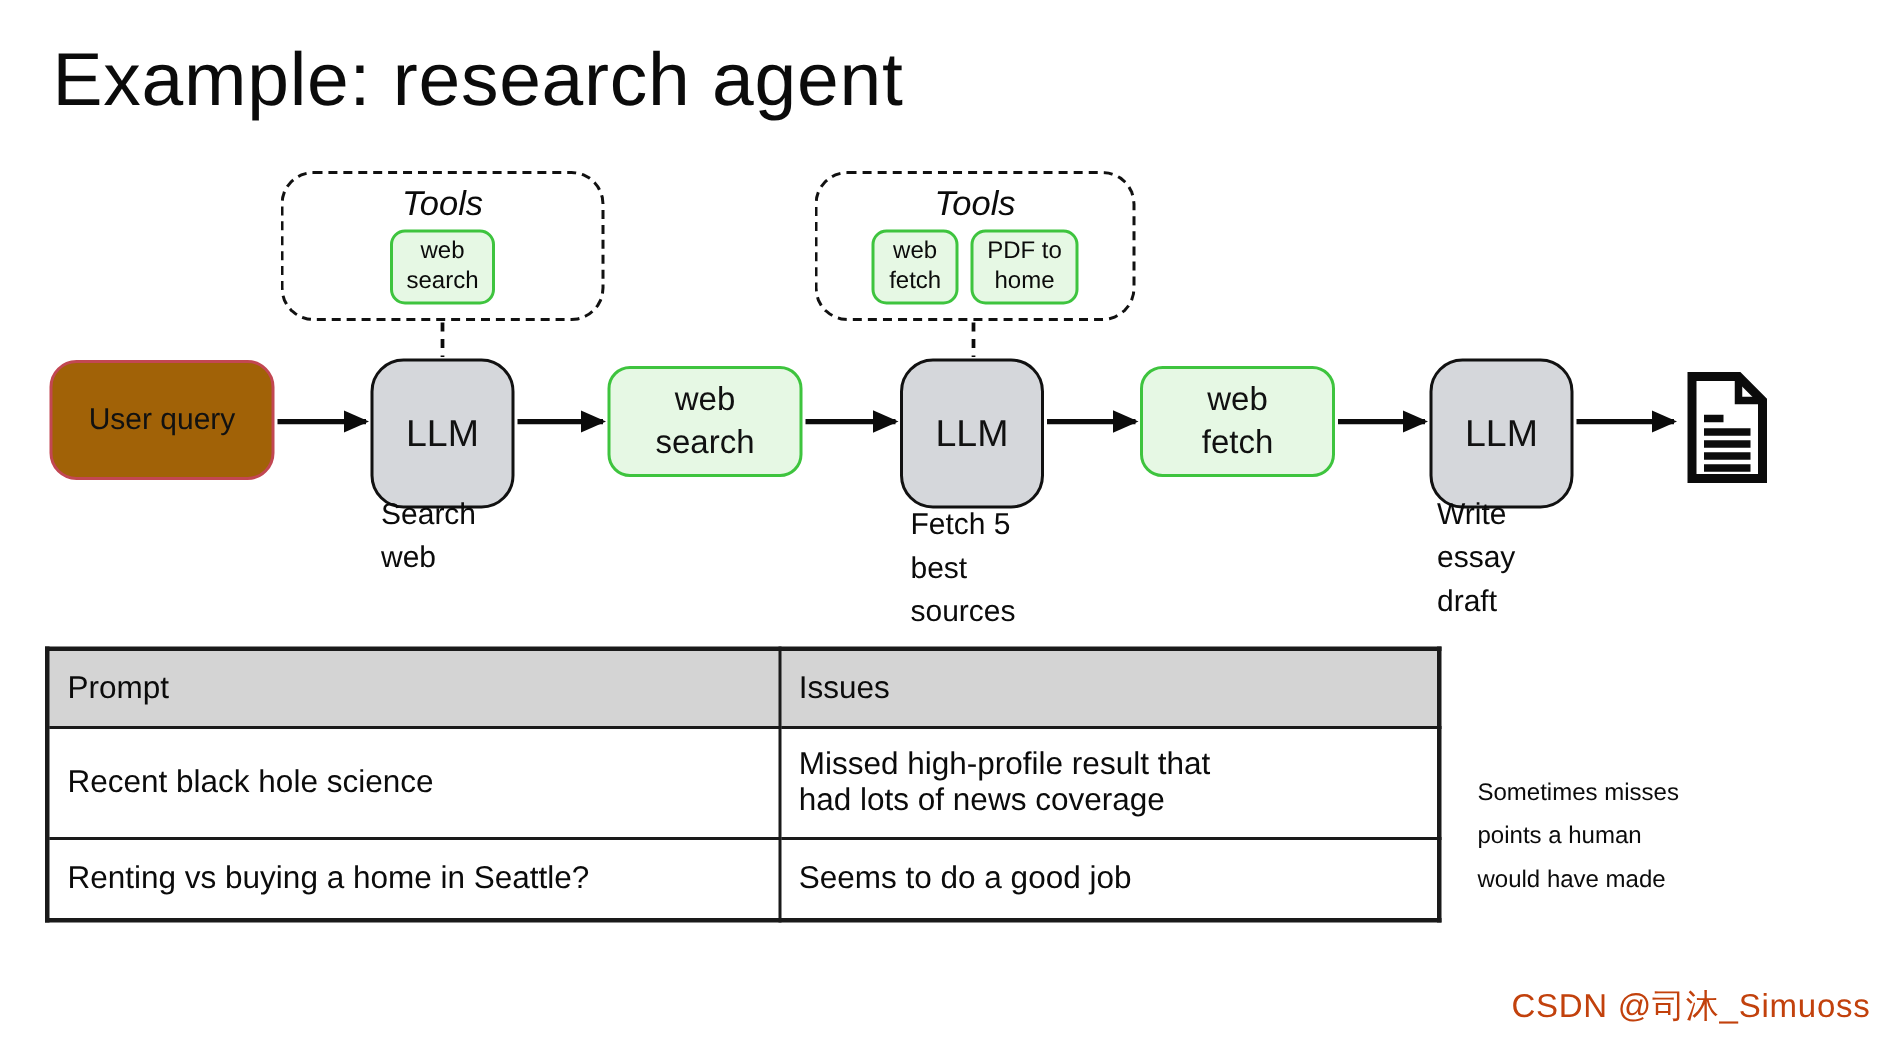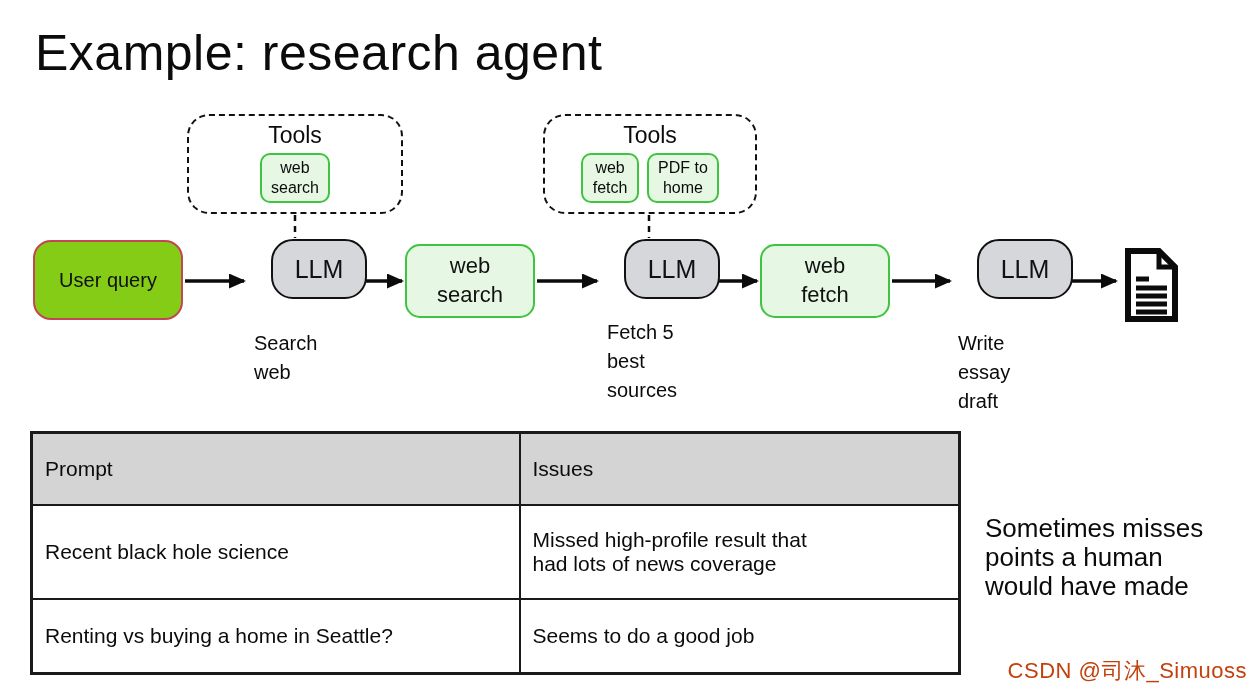--- a/index.html
+++ b/index.html
@@ -11,75 +11,75 @@
     position:absolute;left:35px;top:24px;font-size:50px;font-weight:500;
     letter-spacing:.5px;color:#0b0b0b;white-space:nowrap;
   }
   
   .tools-group{
     position:absolute;border:2.5px dashed #111;border-radius:22px;
     box-sizing:border-box;text-align:center;padding-top:5px;
   }
   .tools-group.g1{left:187px;top:114px;width:216px;height:100px;}
   .tools-group.g2{left:543px;top:114px;width:214px;height:100px;}
-  .tools-label{font-size:23px;line-height:28px;color:#0b0b0b;}
+  .tools-label{font-size:23px;line-height:28px;color:#0b0b0b;font-style:italic;}
   .chip-row{display:flex;justify-content:center;gap:8px;margin-top:4px;}
   .chip{
     background:#e6f8e4;border:2px solid #3ec43e;border-radius:10px;
     font-size:16px;line-height:1.25;padding:3px 9px;white-space:pre-line;
     color:#0b0b0b;min-width:58px;box-sizing:border-box;
   }
   
   .node{
     position:absolute;display:flex;align-items:center;justify-content:center;
     box-sizing:border-box;text-align:center;white-space:pre-line;
   }
   .node.pink{
     left:33px;top:240px;width:150px;height:80px;border-radius:18px;
-    background:#84cc16;border:2.5px solid #c24752;font-size:20px;
+    background:#a16207;border:2.5px solid #c24752;font-size:20px;
   }
   .node.llm{
-    width:96px;height:60px;border-radius:22px;background:#d5d7db;
-    border:2.5px solid #111;font-size:25px;margin-left:24px;
+    width:96px;height:100px;border-radius:22px;background:#d5d7db;
+    border:2.5px solid #111;font-size:25px;
   }
   .node.llm.n1{left:247px;top:239px;}
   .node.llm.n2{left:600px;top:239px;}
   .node.llm.n3{left:953px;top:239px;}
   .node.green{
     width:130px;height:74px;border-radius:15px;background:#e6f8e4;
     border:2.5px solid #3ec43e;font-size:22px;line-height:1.3;
   }
   .node.green.n1{left:405px;top:244px;}
   .node.green.n2{left:760px;top:244px;}
   .caption{
     position:absolute;font-size:20px;line-height:29px;white-space:pre-line;color:#0b0b0b;
   }
   .caption.c1{left:254px;top:329px;}
-  .caption.c2{left:607px;top:318px;}
+  .caption.c2{left:607px;top:336px;}
   .caption.c3{left:958px;top:329px;}
   .connectors{position:absolute;left:0;top:0;pointer-events:none;}
   .doc-icon{position:absolute;left:1121px;top:247px;}
   
   .issues-table{
     position:absolute;left:30px;top:431px;width:928px;border-collapse:collapse;
     font-size:21px;color:#0b0b0b;table-layout:fixed;
   }
   .issues-table th,.issues-table td{
     border:2px solid #1a1a1a;text-align:left;vertical-align:middle;
-    padding:18px 12px;white-space:pre-line;font-weight:normal;
+    padding:8px 12px;white-space:pre-line;font-weight:normal;
   }
   .issues-table{border:3px solid #1a1a1a;}
   .issues-table th{background:#d4d4d4;height:34px;}
   .issues-table col.c1{width:488px;}
   .issues-table col.c2{width:440px;}
   .issues-table tr.r1 td{height:56px;}
   .issues-table tr.r2 td{height:36px;}
   .issues-table tr.r3 td{height:60px;}
   .side-note{
-    position:absolute;left:985px;top:514px;width:250px;font-size:26px;
+    position:absolute;left:985px;top:514px;width:250px;font-size:16px;
     line-height:29px;white-space:pre-line;color:#0b0b0b;
   }
   .watermark{
     position:absolute;right:4px;bottom:8px;font-size:22px;color:#c2410c;
     letter-spacing:.5px;
   }
 </style>
 </head>
 <body>
 

